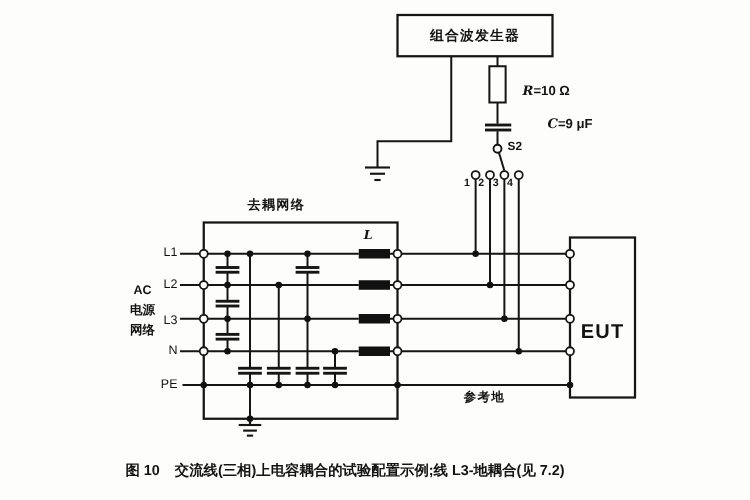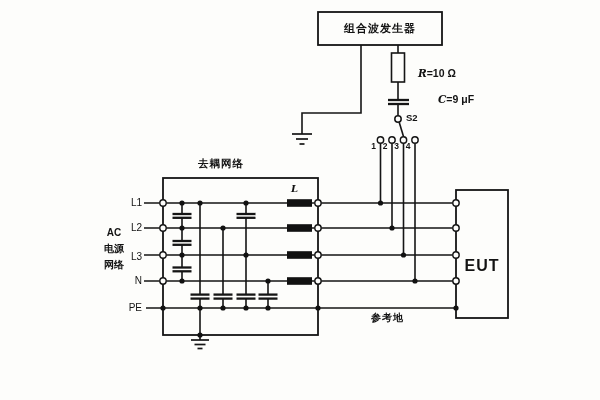--- a/index.html
+++ b/index.html
@@ -188,14 +188,15 @@
   <div class="lbl cond" id="cond-l2">L2</div>
   <div class="lbl cond" id="cond-l3">L3</div>
   <div class="lbl cond" id="cond-n">N</div>
   <div class="lbl cond" id="cond-pe">PE</div>
 
   <div class="lbl" id="eut-label">EUT</div>
 
   <div class="lbl" id="refground-label">参考地</div>
 
 
+  <div class="lbl" id="caption"><span class="cap-fig">图 10</span><span class="cap-title">交流线(三相)上电容耦合的试验配置示例;线 L3-地耦合(见 7.2)</span></div>
 
 </div>
 
 </body></html>

